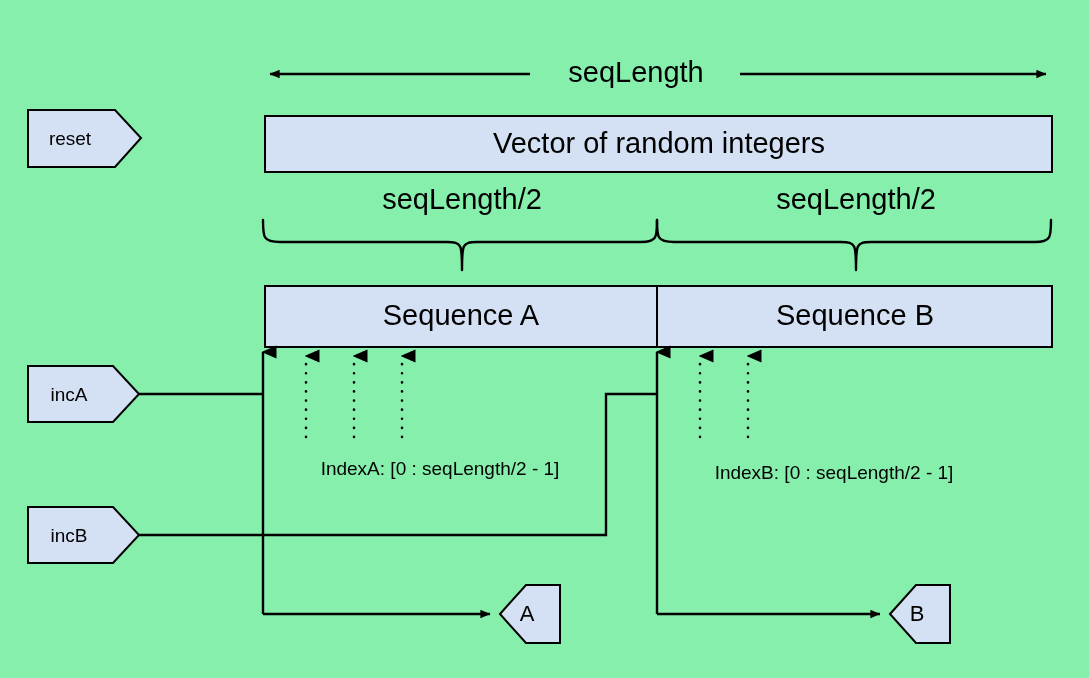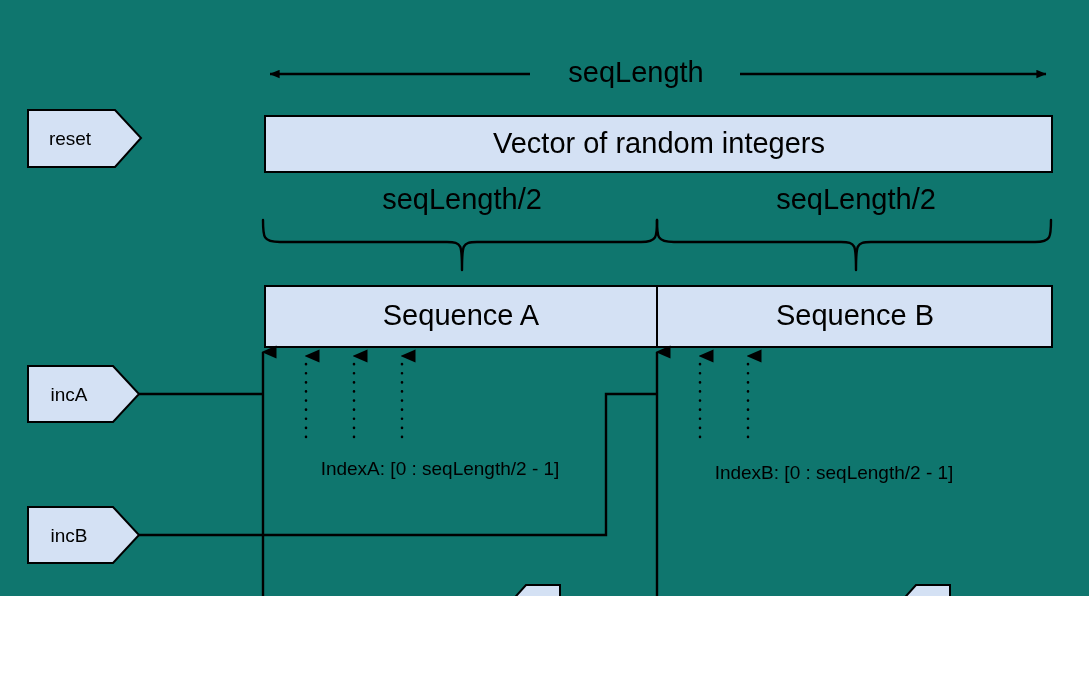--- a/index.html
+++ b/index.html
@@ -6,22 +6,22 @@
     margin: 0;
     padding: 0;
     background: #ffffff;
   }
   body {
     font-family: "Liberation Sans", sans-serif;
   }
   #canvas {
     position: relative;
     width: 1089px;
-    height: 596px;
-    background: #0f766e;
+    height: 678px;
+    background: #86efac;
     overflow: hidden;
   }
   svg#diagram {
     position: absolute;
     left: 0;
     top: 0;
     width: 1089px;
     height: 678px;
   }
   .shape-fill {

